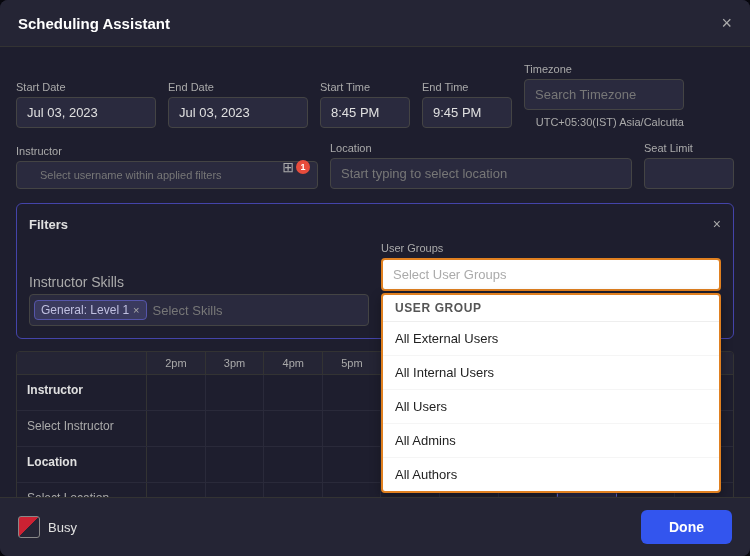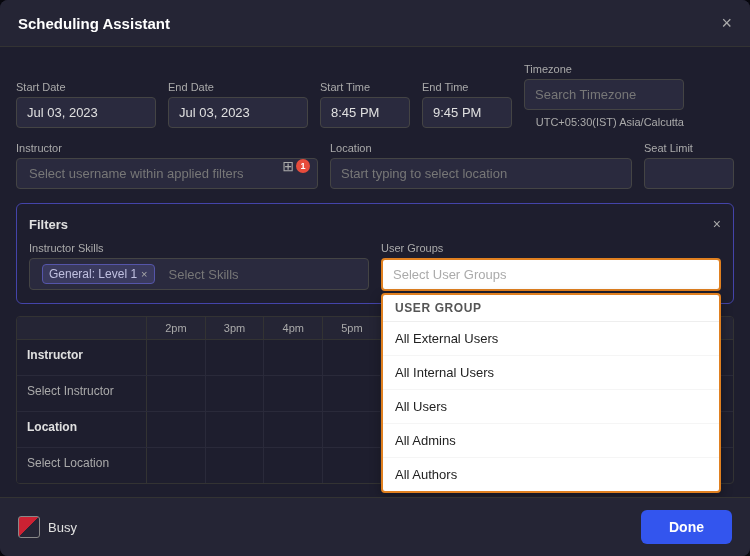--- a/index.html
+++ b/index.html
@@ -103,23 +103,23 @@
     }
     .instructor-field-wrap {
       flex: 1;
       position: relative;
     }
     .instructor-field {
       width: 100%;
       background: #2a2a3e;
       border: 1px solid #444;
       border-radius: 4px;
-      padding: 7px 32px 7px 12px;
+      padding: 7px 32px 7px 23px;
       color: #fde047;
-      font-size: 13px;
+      font-size: 11px;
     }
     .instructor-field::placeholder { color: #777; }
     .filter-badge {
       position: absolute;
       right: 8px;
       top: 50%;
       transform: translateY(-50%);
       display: flex;
       align-items: center;
       gap: 2px;
@@ -194,32 +194,33 @@
     }
     .filters-row {
       display: flex;
       gap: 12px;
       align-items: flex-start;
     }
     .skills-group {
       flex: 1;
     }
     .skills-label {
-      font-size: 11px;
+      font-size: 14px;
       color: #aaa;
       margin-bottom: 4px;
+      margin-top: 32px;
     }
     .skills-input-wrap {
       display: flex;
       align-items: center;
-      gap: 14px;
+      gap: 6px;
       background: #2a2a3e;
       border: 1px solid #444;
       border-radius: 4px;
-      padding: 5px 12px;
+      padding: 5px 4px;
       flex-wrap: wrap;
     }
     .skill-tag {
       background: #3a3a5e;
       border: 1px solid #5555aa;
       border-radius: 4px;
       padding: 2px 6px;
       font-size: 12px;
       color: #c0c0e0;
       display: flex;

